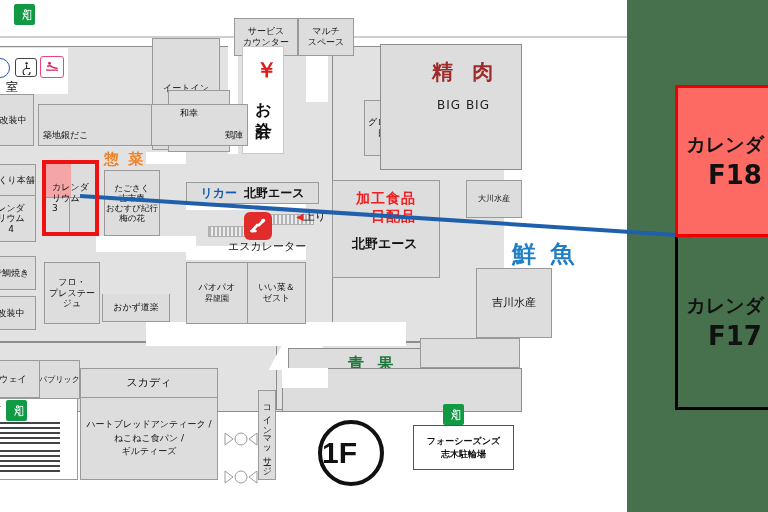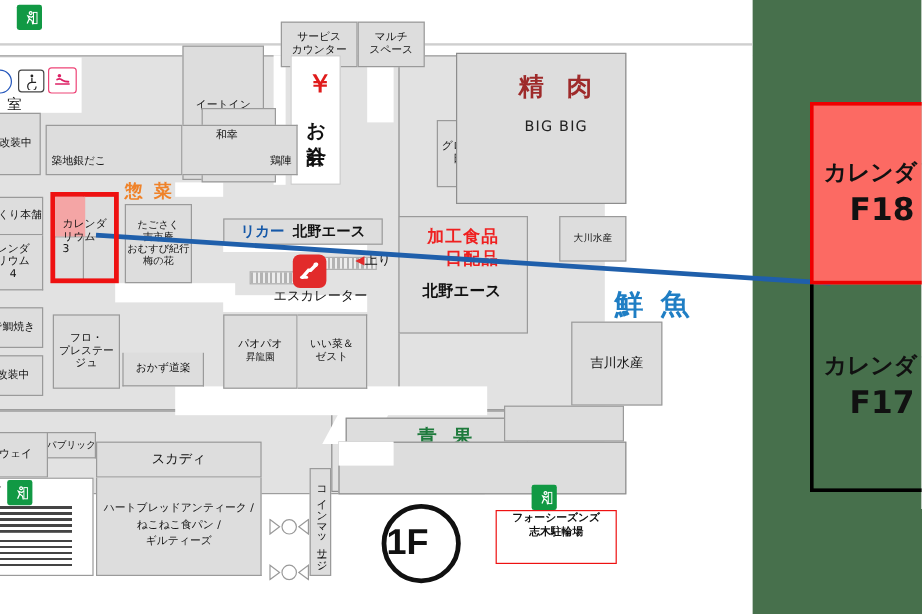--- a/index.html
+++ b/index.html
@@ -86,21 +86,21 @@
     position:absolute;left:318px;top:420px;width:66px;height:66px;border-radius:50%;
     border:4px solid #111;box-sizing:border-box;
     display:flex;align-items:center;justify-content:flex-start;
     font-size:30px;font-weight:bold;color:#111;font-family:"Liberation Sans",sans-serif;
   }
 
   
   #parking-box{
     position:absolute;left:413px;top:425px;width:101px;height:45px;
     border:1.5px solid #ee1111;box-sizing:border-box;background:#fff;
-    display:flex;flex-direction:column;align-items:center;justify-content:flex-start;
+    display:flex;flex-direction:column;align-items:center;justify-content:center;
     font-size:9px;font-weight:bold;color:#111;line-height:1.35;
   }
 
   
   #map-highlight{
     position:absolute;left:42px;top:160px;width:57px;height:76px;
     border:4px solid #ee1111;box-sizing:border-box;background:transparent;
     z-index:6;
   }
   #map-highlight .hl-fill{
@@ -292,21 +292,21 @@
       <span class="lbl wrap">いい菜＆<br>ゼスト</span>
     </div>
 
     <div class="unit" style="left:288px;top:348px;width:152px;height:56px;border:1.4px solid #8d8d8d;"></div>
     <div class="cat cat-seika" style="left:348px;top:354px;">青 果</div>
     <div class="cat cat-seika-sub" style="left:348px;top:378px;">さわみつ</div>
 
     <div class="unit" style="left:-22px;top:360px;width:62px;height:38px;">
       <span class="lbl" style="margin-left:8px;">ウェイ</span>
     </div>
-    <div class="unit" style="left:40px;top:360px;width:40px;height:22px;border-left:none;">
+    <div class="unit" style="left:40px;top:360px;width:40px;height:39px;border-left:none;">
       <span class="lbl" style="font-size:8px;">パブリック</span>
     </div>
     <div class="unit" style="left:80px;top:368px;width:138px;height:30px;">
       <span class="lbl" style="font-size:11px;">スカディ</span>
     </div>
     <div class="unit" style="left:80px;top:398px;width:138px;height:82px;border-top:none;">
       <span class="lbl wrap" style="font-size:9px;line-height:1.5;">ハートブレッドアンティーク /<br>ねこねこ食パン /<br>ギルティーズ</span>
     </div>
 
     <div class="unit white" style="left:-22px;top:398px;width:100px;height:82px;border:1px solid #9a9a9a;">

